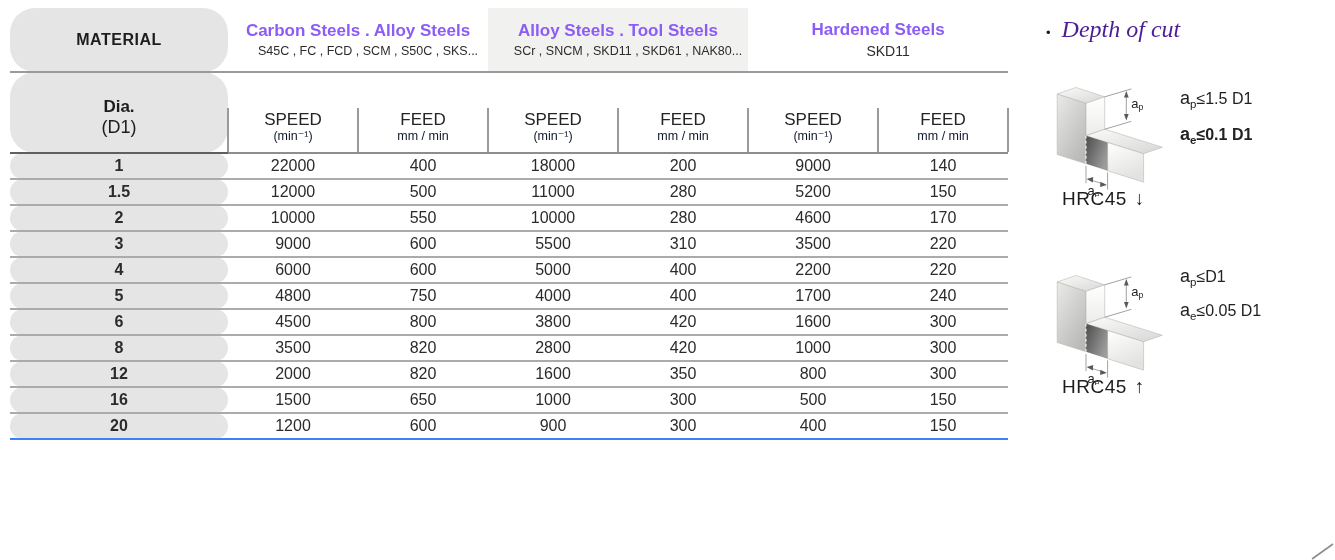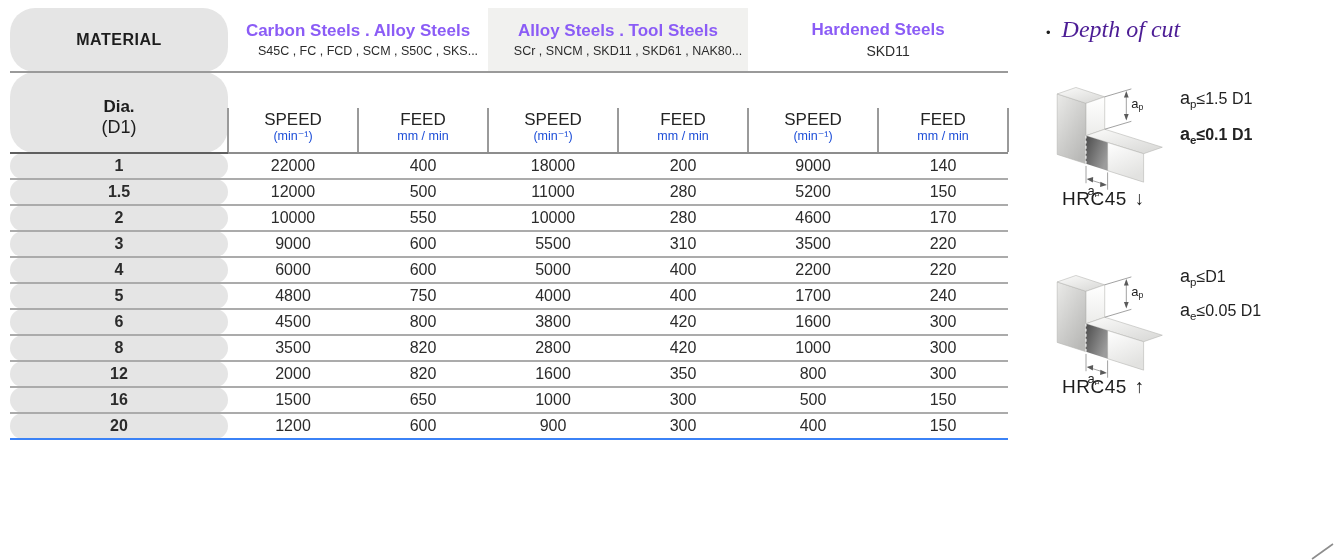--- a/index.html
+++ b/index.html
@@ -21,21 +21,21 @@
   tr.data-row > td { height:26px; border-bottom:2px solid #ababab; font-size:16px; color:#2b2b2b; }
   tr.data-row:last-child > td { border-bottom:2px solid #3b82f6; }
 
   .rowlabel { font-size:16px; font-weight:bold; letter-spacing:0.5px; color:#1d1d1d; }
   .grp-title { font-size:17px; font-weight:bold; color:#8b5cf6; line-height:1.25; }
   .grp-sub   { font-size:12.5px; font-weight:normal; color:#2c2c2c; line-height:1.3; margin-top:2px;padding-left:20px; }
 
   tr.head-row th { font-weight:normal; }
   .sf-head { padding-top:30px; }
   .sf-main { font-size:17px; color:#242424; line-height:1.15; }
-  .sf-unit { font-size:12.5px; color:#1d4ed8; line-height:1.25; }
+  .sf-unit { font-size:12.5px; color:#0f172a; line-height:1.25; }
   
   .tickR::after { content:""; position:absolute; right:-1px; bottom:0; width:2px; height:44px; background:#9a9a9a; }
   .dia-main { font-size:17px; font-weight:bold; line-height:1.15; padding-top:10px; }
   .dia-sub  { font-size:18px; font-weight:normal; }
   td.diacell { font-weight:bold; font-size:16px; color:#1d1d1d; }
 
   
   .panel { position:absolute; left:1040px; top:0; width:295px; height:560px; }
   .legend-title { position:absolute; left:6px; top:16px; display:flex; align-items:baseline; gap:11px; }
   .legend-bullet { font-size:13px; color:#1d1d1d; }

